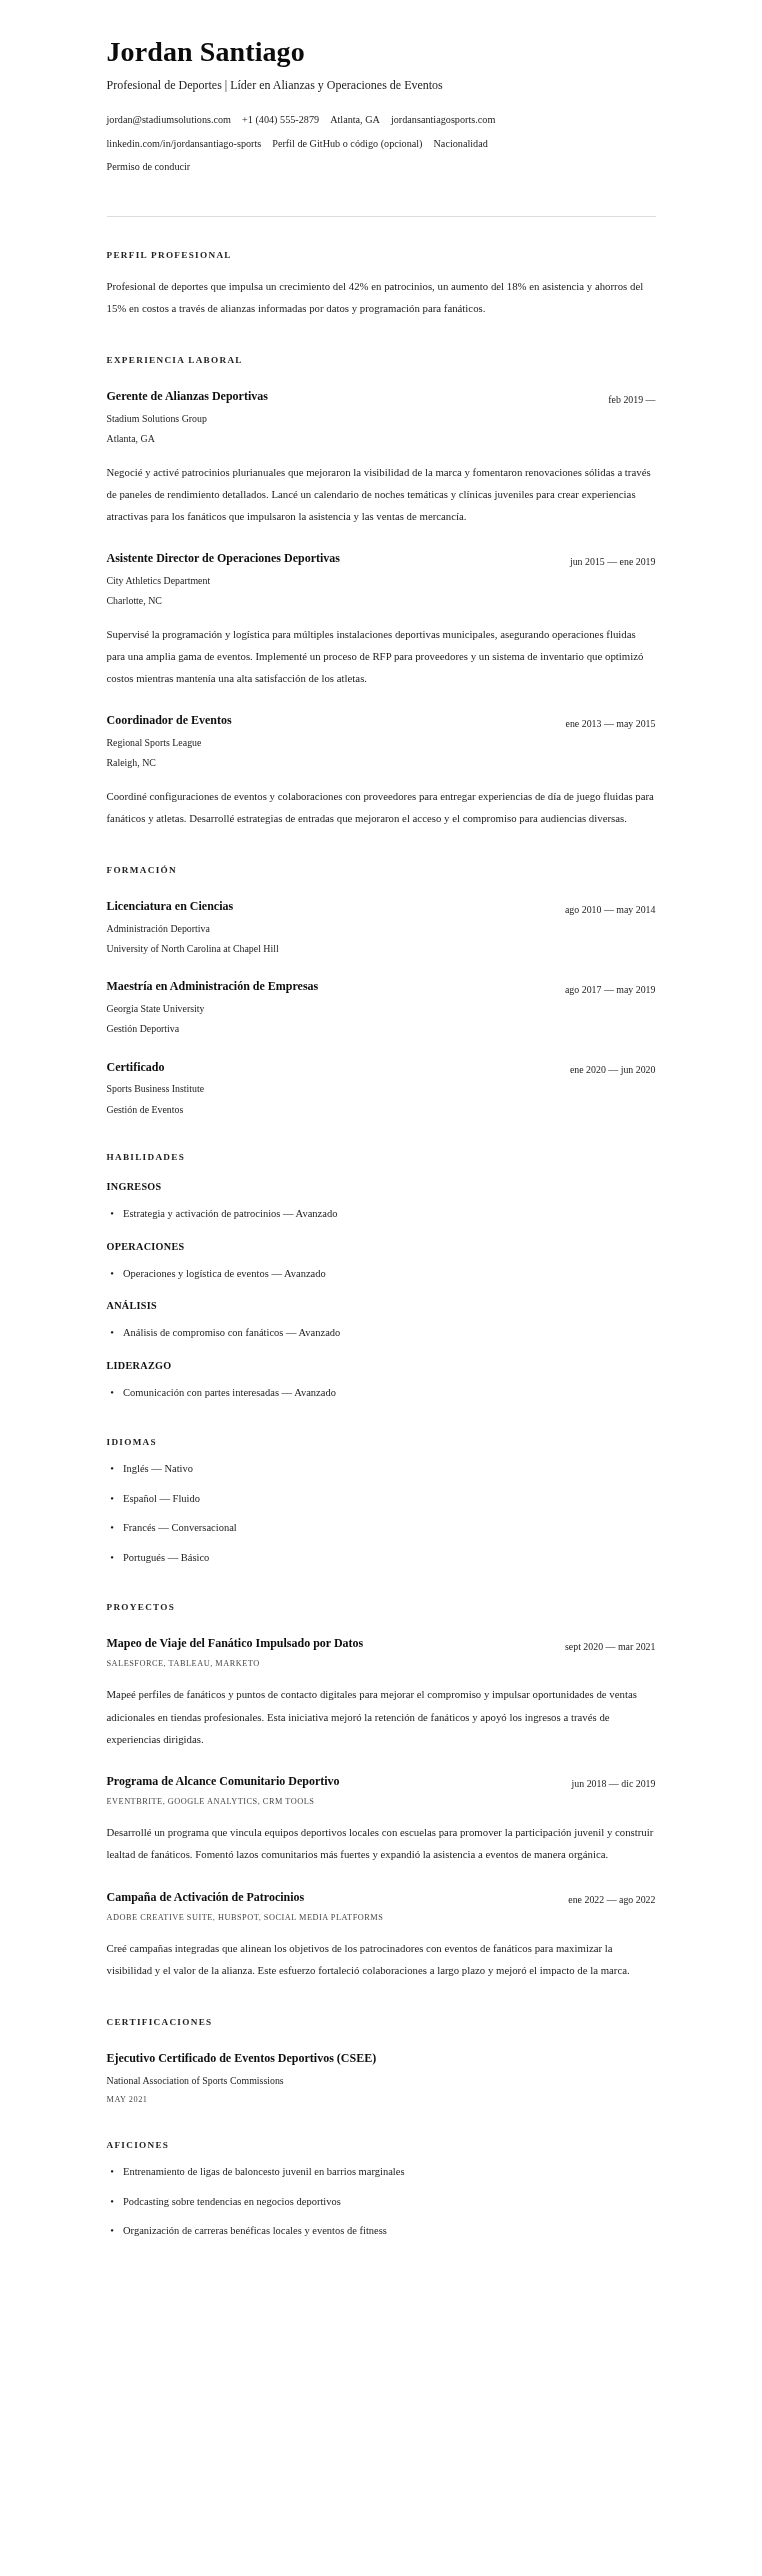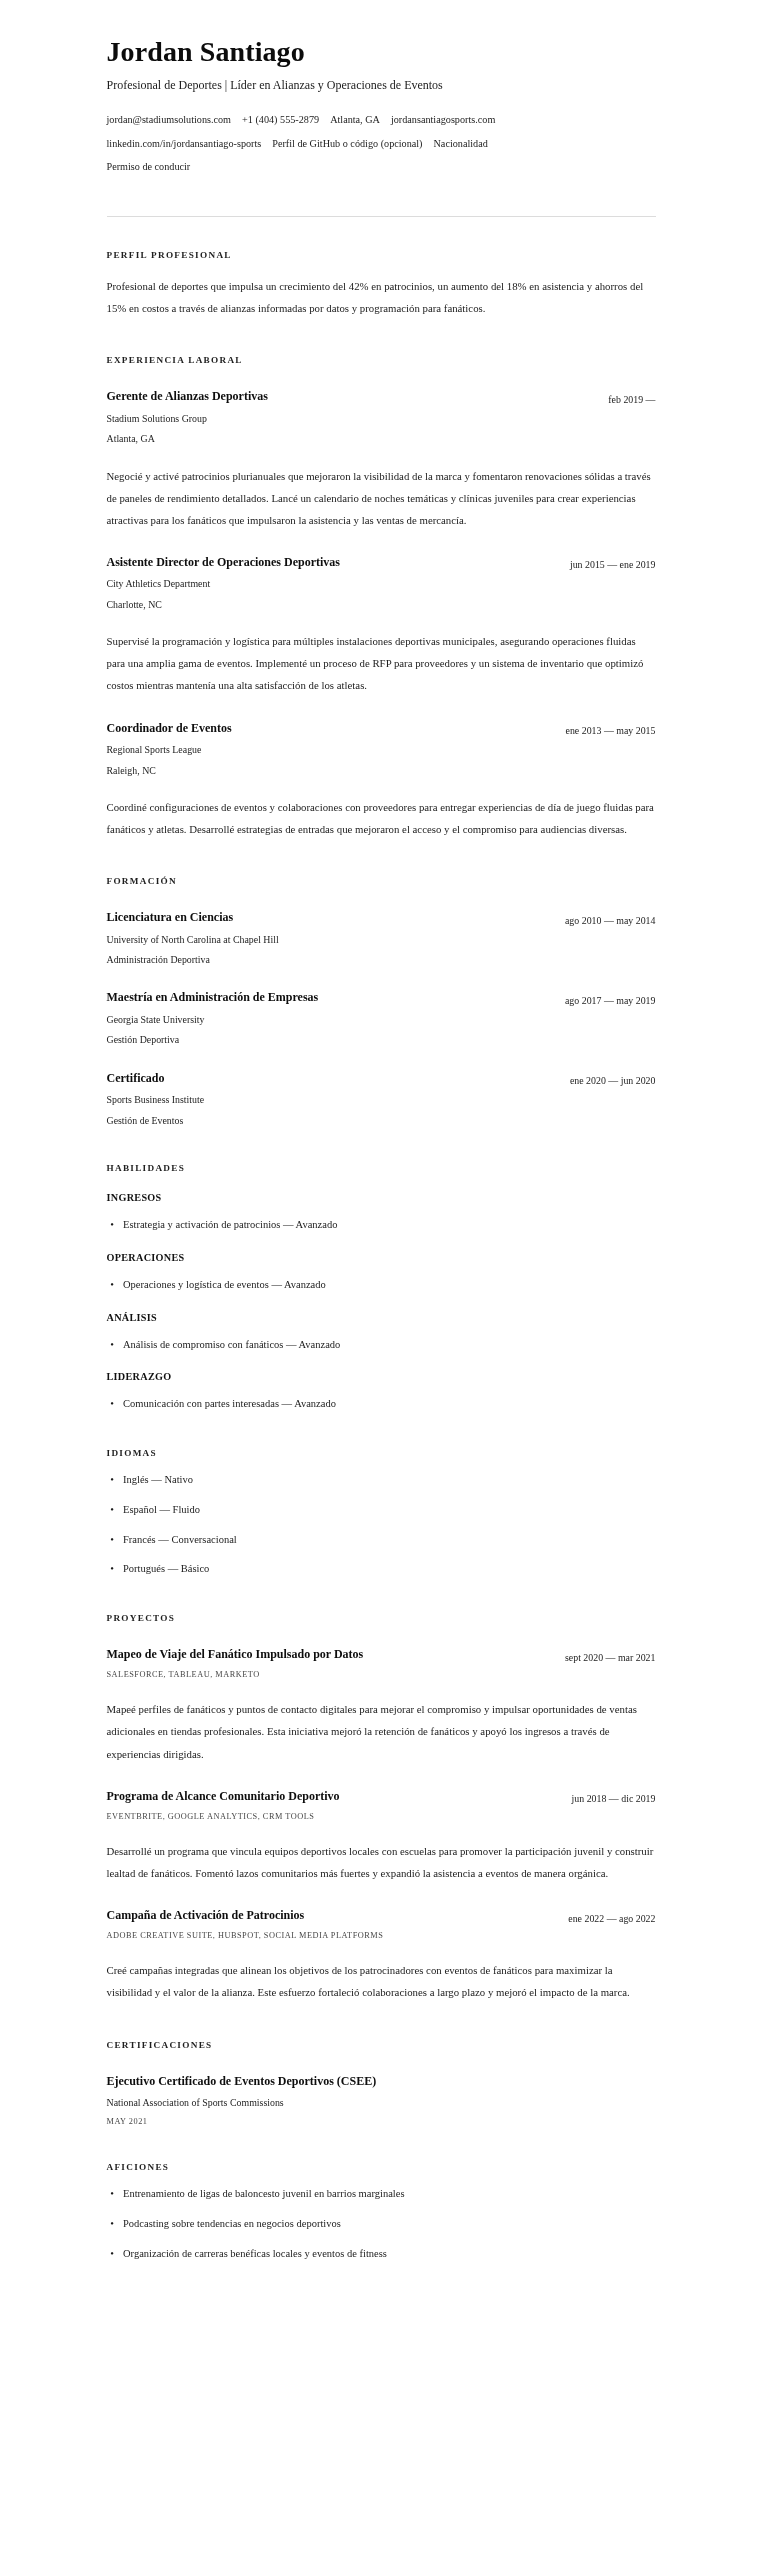--- a/index.html
+++ b/index.html
@@ -94,21 +94,21 @@
     color: #1d1d1d;
     line-height: 1.35;
   }
   .entry-meta {
     margin-top: 7.6px;
     font-size: 8.3px;
     letter-spacing: 0.5px;
     color: #474747;
     text-transform: uppercase;
   }
-  .entry .desc { margin-top: 19px; }
+  .entry .desc { }
 
   
   .skill-group { margin-top: 19px; }
   .skill-group-title {
     font-size: 10.2px;
     font-weight: 700;
     letter-spacing: 0.3px;
     color: #111111;
     text-transform: uppercase;
   }
@@ -204,22 +204,22 @@
     </section>
 
     <section>
       <h2 class="section-title">FORMACIÓN</h2>
 
       <article class="entry">
         <div class="entry-head">
           <h3 class="entry-title">Licenciatura en Ciencias</h3>
           <span class="entry-date">ago 2010 — may 2014</span>
         </div>
+        <div class="entry-sub">Administración Deportiva</div>
         <div class="entry-sub">University of North Carolina at Chapel Hill</div>
-        <div class="entry-sub">Administración Deportiva</div>
       </article>
 
       <article class="entry">
         <div class="entry-head">
           <h3 class="entry-title">Maestría en Administración de Empresas</h3>
           <span class="entry-date">ago 2017 — may 2019</span>
         </div>
         <div class="entry-sub">Georgia State University</div>
         <div class="entry-sub">Gestión Deportiva</div>
       </article>

